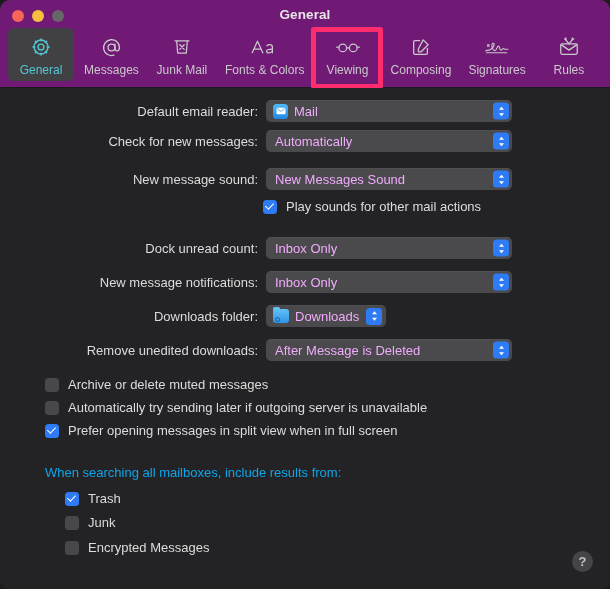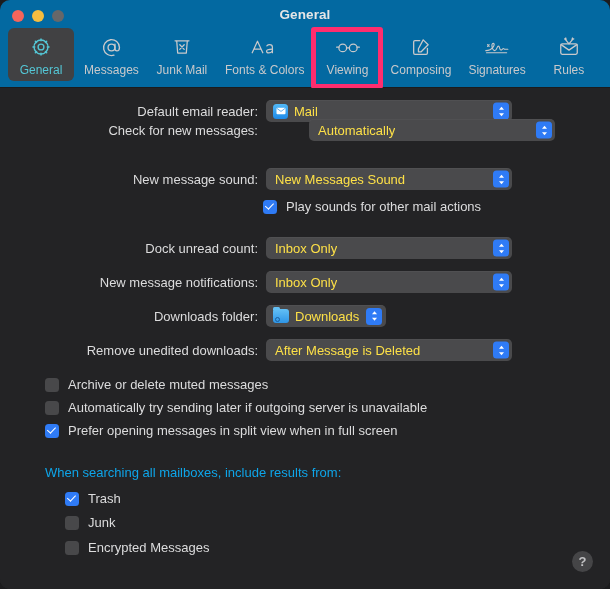--- a/index.html
+++ b/index.html
@@ -19,21 +19,21 @@
     background: #2a2a2c;
     border-radius: 10px;
     overflow: hidden;
     box-sizing: border-box;
   }
 
   
   .titlebar {
     position: relative;
     height: 88px;
-    background: #0369a1;
+    background: #701a75;
     border-bottom: 1px solid #1b1b1d;
     box-sizing: border-box;
   }
   .traffic {
     position: absolute;
     top: 10px; left: 12px;
     display: flex; gap: 8px;
   }
   .light { width: 12px; height: 12px; border-radius: 50%; }
   .light.close  { background: #f5655b; }
@@ -126,21 +126,21 @@
     border-radius: 5px;
     display: flex;
     align-items: center;
     box-sizing: border-box;
     box-shadow: 0 0.5px 0 rgba(255,255,255,0.07) inset;
   }
   .popup.wide { width: 246px; }
   .popup.narrow { width: 120px; }
   .popup .ptext {
     font-size: 13px;
-    color: #fde047;
+    color: #f0abfc;
     padding-left: 9px;
     white-space: nowrap;
     overflow: hidden;
   }
   .popup .pappicon { margin-left: 7px; display: flex; align-items: center; }
   .popup .pappicon + .ptext { padding-left: 6px; }
   .chevbox {
     position: absolute;
     right: 3px; top: 50%;
     transform: translateY(-50%);
@@ -358,21 +358,21 @@
           <span class="chevbox">
             <svg width="9" height="12" viewBox="0 0 9 12" fill="#fff">
                 <path d="M4.5 1.2L7 4.3H2z"></path>
                 <path d="M4.5 10.8L2 7.7h5z"></path>
               </svg>
           </span>
         </div>
       </div>
     </div>
 
-    <div class="row" style="top:31px;gap:43px;">
+    <div class="row" style="top:42px;">
       <div class="rlabel">Check for new messages:</div>
       <div class="rfield">
         <div class="popup wide">
           <span class="ptext">Automatically</span>
           <span class="chevbox">
             <svg width="9" height="12" viewBox="0 0 9 12" fill="#fff">
                 <path d="M4.5 1.2L7 4.3H2z"></path>
                 <path d="M4.5 10.8L2 7.7h5z"></path>
               </svg>
           </span>

